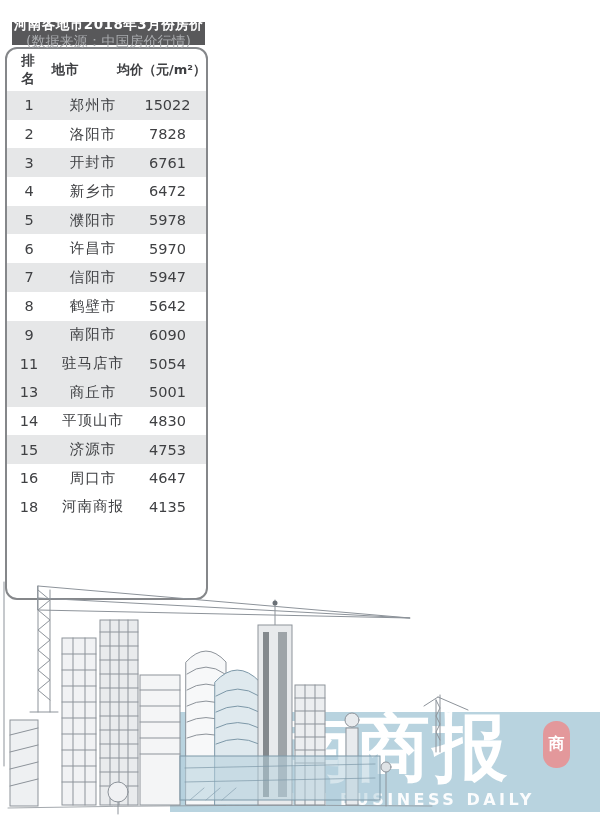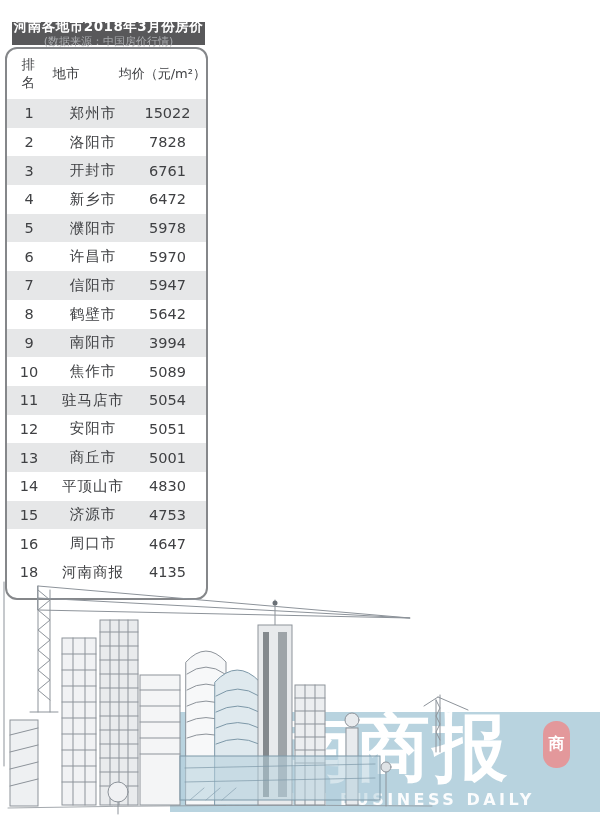--- a/index.html
+++ b/index.html
@@ -9,28 +9,28 @@
   *{margin:0;padding:0;box-sizing:border-box;}
   html,body{background:#ffffff;}
   body{font-family:"DejaVu Sans","Liberation Sans",sans-serif;}
   .stage{position:relative;width:600px;height:823px;background:#ffffff;overflow:hidden;}
 
   
   .title-box{position:absolute;left:12px;top:10px;width:193px;height:23px;
     background:var(--title-bg);border-radius:0;z-index:6;
     display:flex;flex-direction:column;align-items:center;justify-content:center;margin-top:12px;}
   .title-box .t1{color:#ffffff;font-size:13.5px;font-weight:bold;letter-spacing:.5px;line-height:1.15;white-space:nowrap;}
-  .title-box .t2{color:var(--subtitle);font-size:11px;line-height:1.2;white-space:nowrap;}
+  .title-box .t2{color:var(--subtitle);font-size:14px;line-height:1.2;white-space:nowrap;}
 
   
   .price-table{position:absolute;left:5px;top:47px;width:203px;height:553px;
     background:#ffffff;border:2px solid var(--border);border-radius:12px;
     overflow:hidden;z-index:4;}
-  .thead{display:flex;align-items:center;height:50px;color:var(--text);
-    font-weight:normal;font-size:13.5px;padding-left:8px;}
+  .thead{display:flex;align-items:center;height:42px;color:var(--text);
+    font-weight:bold;font-size:13.5px;padding-left:8px;}
   .thead .h-rank{width:44px;text-align:center;}
   .thead .h-city{width:82px;text-align:center;}
   .thead .h-price{flex:1;text-align:center;white-space:nowrap;font-size:13px;margin-left:28px;}
   .row{display:flex;align-items:center;height:28.7px;color:var(--text);font-size:14.5px;}
   .row.stripe{background:var(--stripe);}
   .cell.rank{width:44px;text-align:center;}
   .cell.city{width:84px;text-align:center;letter-spacing:1px;white-space:nowrap;}
   .cell.price{flex:1;text-align:center;padding-right:6px;}
 
   
@@ -101,36 +101,26 @@
           <div class="cell price">5947</div>
         </div>
         <div class="row">
           <div class="cell rank">8</div>
           <div class="cell city">鹤壁市</div>
           <div class="cell price">5642</div>
         </div>
         <div class="row stripe">
           <div class="cell rank">9</div>
           <div class="cell city">南阳市</div>
-          <div class="cell price">3994</div>
-        </div>
-        <div class="row">
-          <div class="cell rank">10</div>
-          <div class="cell city">焦作市</div>
-          <div class="cell price">5089</div>
+          <div class="cell price">6090</div>
         </div>
         <div class="row stripe">
           <div class="cell rank">11</div>
           <div class="cell city">驻马店市</div>
           <div class="cell price">5054</div>
-        </div>
-        <div class="row">
-          <div class="cell rank">12</div>
-          <div class="cell city">安阳市</div>
-          <div class="cell price">5051</div>
         </div>
         <div class="row stripe">
           <div class="cell rank">13</div>
           <div class="cell city">商丘市</div>
           <div class="cell price">5001</div>
         </div>
         <div class="row">
           <div class="cell rank">14</div>
           <div class="cell city">平顶山市</div>
           <div class="cell price">4830</div>

